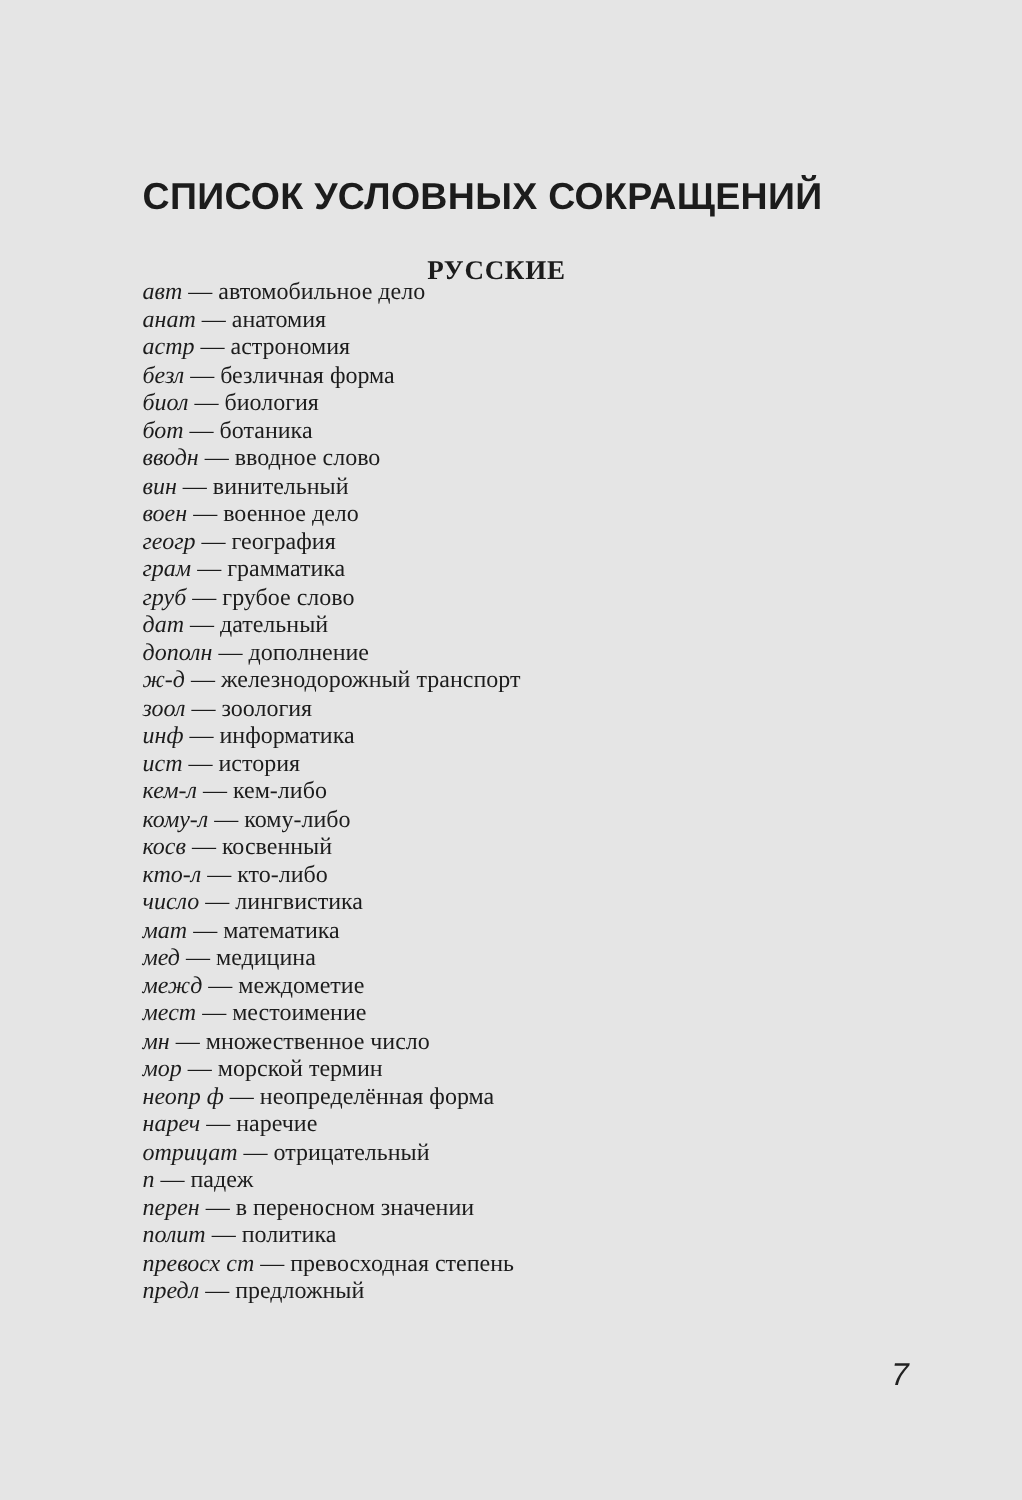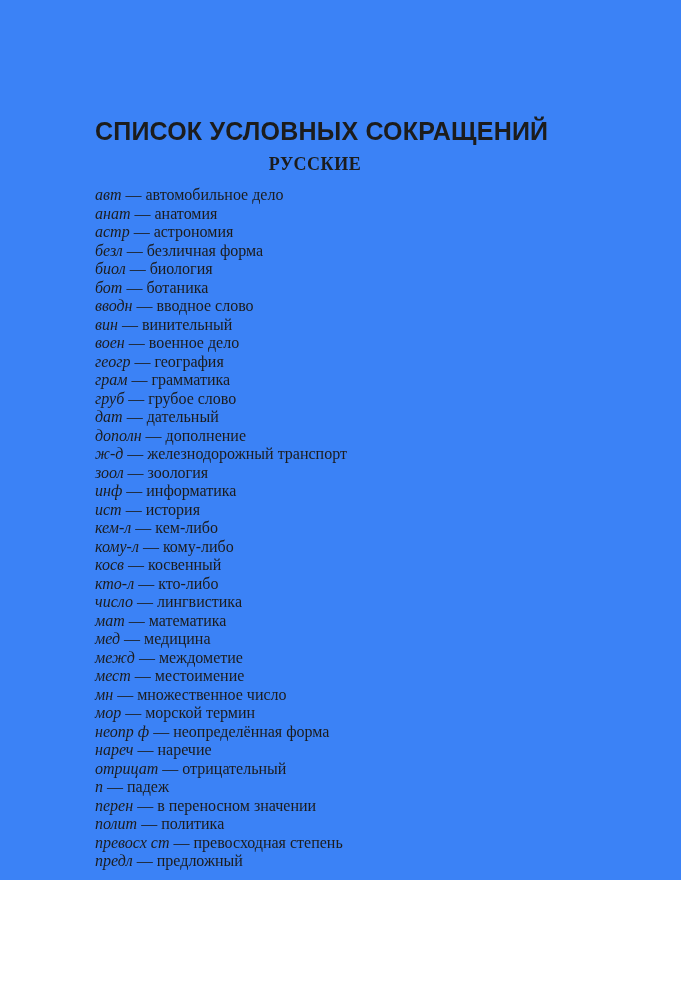--- a/index.html
+++ b/index.html
@@ -3,43 +3,43 @@
 <meta charset="utf-8">
 <style>
   html, body {
     margin: 0;
     padding: 0;
     background: #ffffff;
   }
   .page {
     position: relative;
     width: 681px;
-    height: 880px;
-    background: #3b82f6;
+    height: 1000px;
+    background: #e5e5e5;
     overflow: hidden;
     font-family: "Liberation Serif", serif;
     color: #1c1c1c;
   }
   .title {
     margin: 0;
     position: absolute;
     left: 95px;
     top: 116px;
     width: 440px;
     text-align: center;
     font-family: "Liberation Sans", sans-serif;
     font-weight: 700;
     font-size: 25px;
     line-height: 30px;
     letter-spacing: 0.2px;
     color: #1c1c1c;
     white-space: nowrap;
   }
   .subtitle {
-    margin: 0;
+    margin: 16px;
     position: absolute;
     left: 95px;
     top: 153px;
     width: 440px;
     text-align: center;
     font-family: "Liberation Serif", serif;
     font-weight: 700;
     font-size: 18px;
     line-height: 22px;
     letter-spacing: 0.5px;

